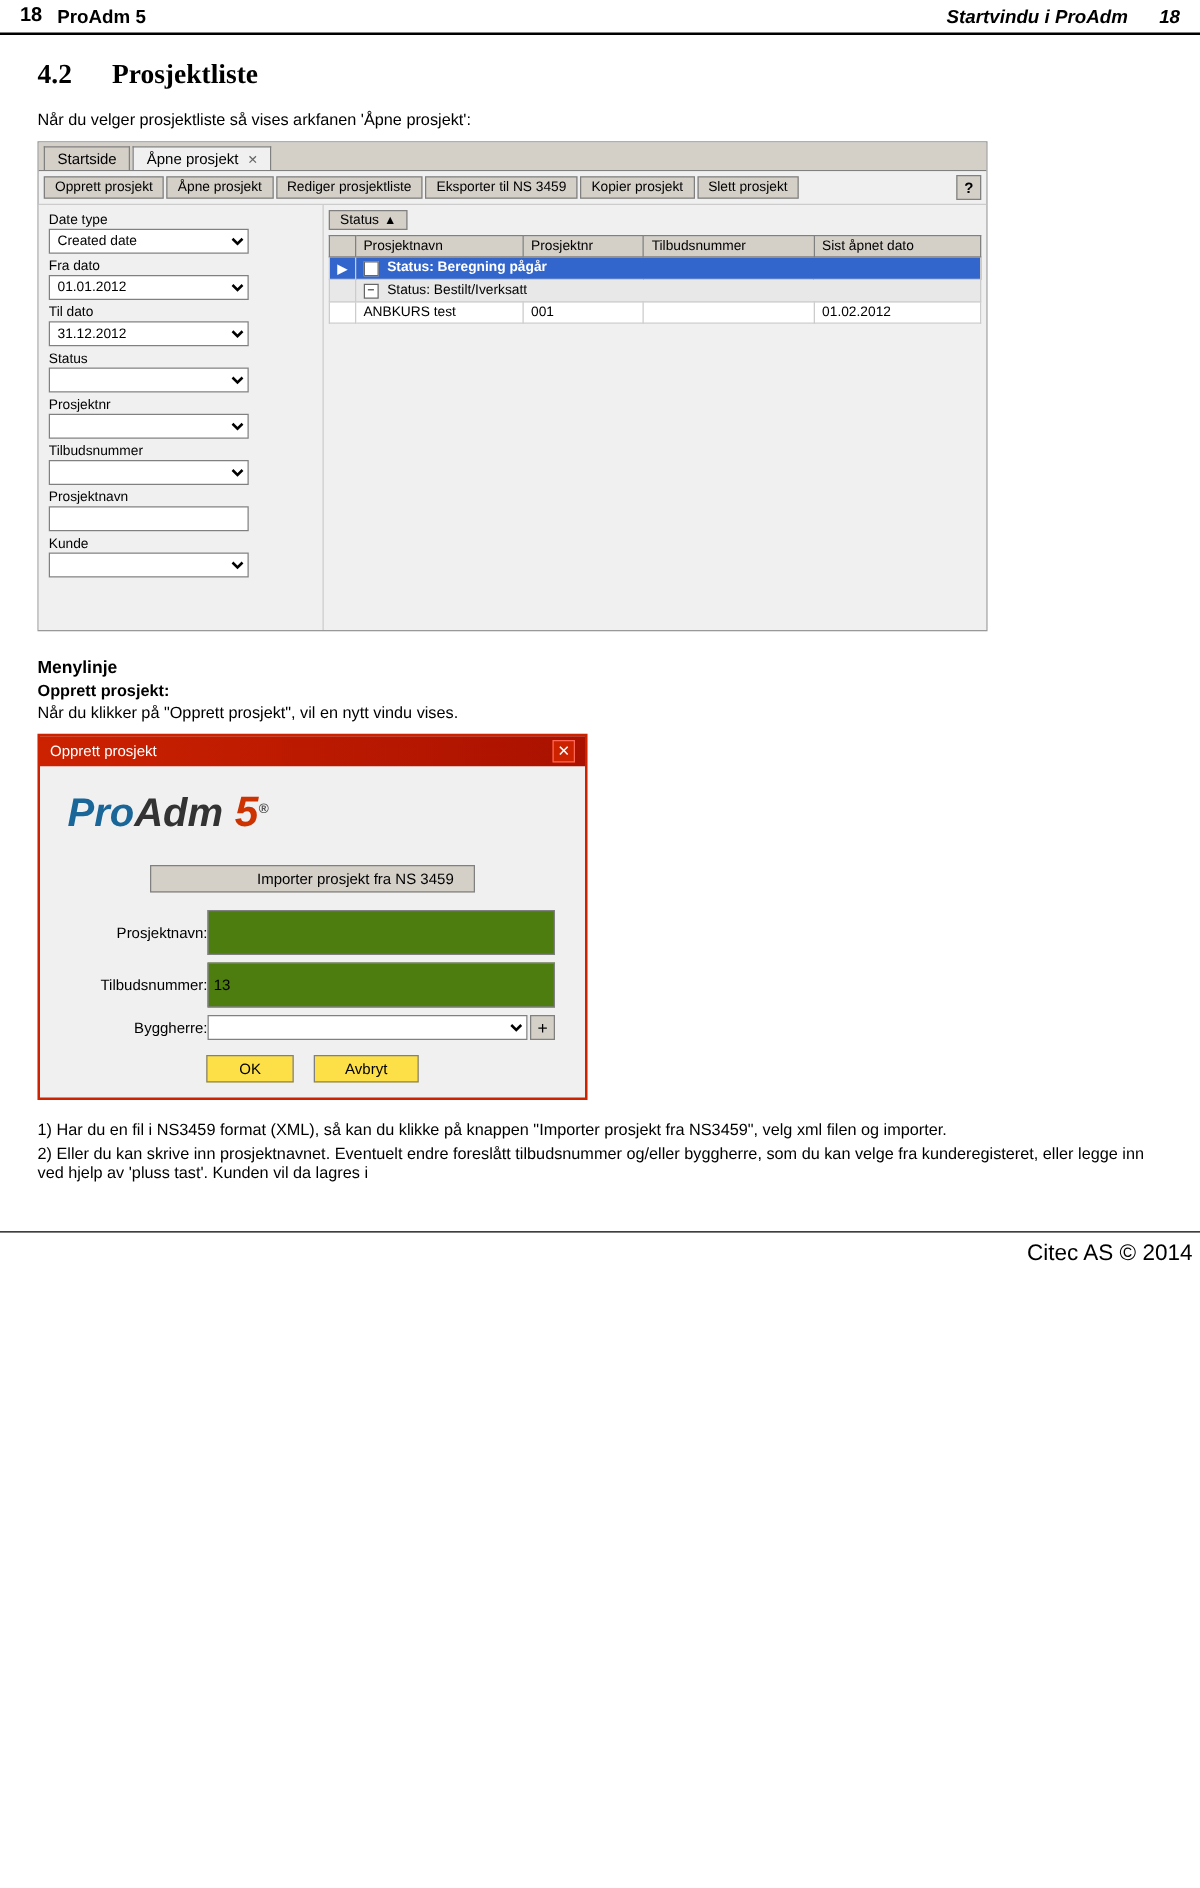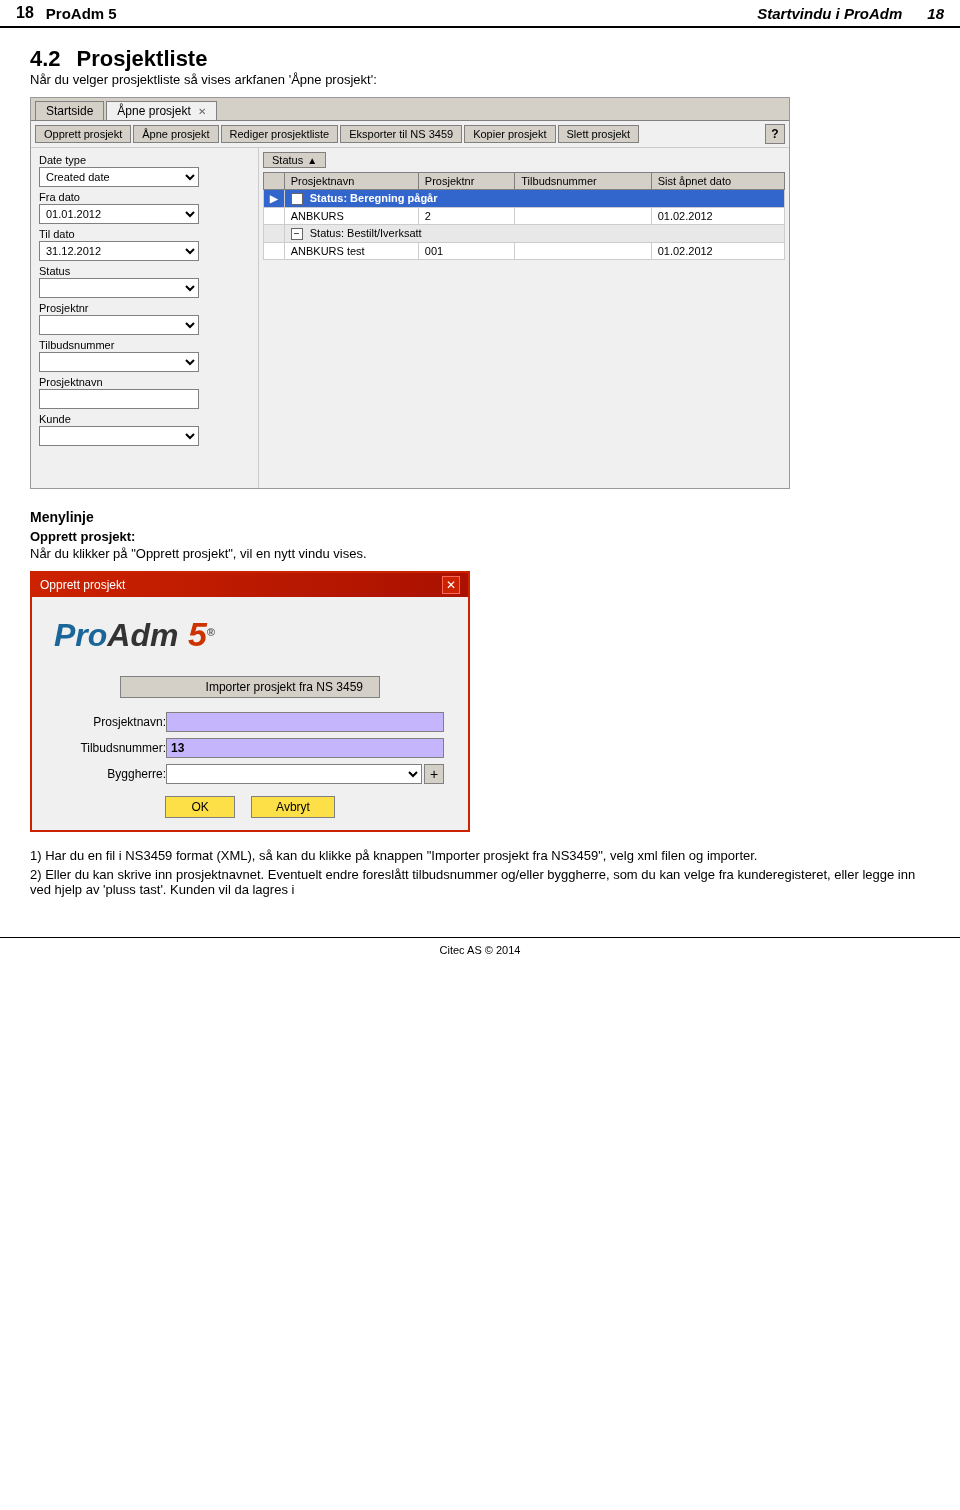--- a/index.html
+++ b/index.html
@@ -42,22 +42,23 @@
 
     
     .main-content {
       padding: 18px 30px 20px 30px;
     }
 
     
     .section-heading {
       display: flex;
       align-items: baseline;
-      gap: 16px;
-      margin-bottom: 0;
+      gap: 32px;
+      margin-bottom: 16px;
+      font-family: Liberation Serif, serif;
     }
     .section-num {
       font-size: 22px;
       font-weight: bold;
     }
     .section-title {
       font-size: 22px;
       font-weight: bold;
     }
 
@@ -318,26 +319,25 @@
       margin-bottom: 6px;
     }
     .dialog-field-label {
       width: 110px;
       font-size: 12px;
       text-align: right;
       margin-right: 0;
     }
     .dialog-field-input {
       flex: 1;
-      height: 20px;
-      font-size: 12px;
-      background: #c4b5fd;
+      height: 36px;
+      font-size: 12px;
+      background: #4d7c0f;
       border: 1px solid #808080;
       padding: 1px 4px;
-      font-weight: bold;
     }
     .dialog-field-select {
       flex: 1;
       height: 20px;
       font-size: 12px;
       background: #fff;
       border: 1px solid #808080;
       padding: 1px 2px;
     }
     .dialog-field-plus {
@@ -499,27 +499,20 @@
           <tbody>
 
             <tr class="group-row-selected">
               <td class="row-indicator">▶</td>
               <td colspan="4">
                 <span class="expand-icon">−</span>
                 Status: Beregning pågår
               </td>
             </tr>
 
-            <tr>
-              <td></td>
-              <td>ANBKURS</td>
-              <td>2</td>
-              <td></td>
-              <td>01.02.2012</td>
-            </tr>
 
             <tr class="group-row-gray">
               <td class="row-indicator"></td>
               <td colspan="4">
                 <span class="expand-icon">−</span>
                 Status: Bestilt/Iverksatt
               </td>
             </tr>
 
             <tr>
@@ -585,15 +578,15 @@
       </div>
 
     </div>
   </div>
 
   <p class="bottom-text">1) Har du en fil i NS3459 format (XML), så kan du klikke på knappen "Importer prosjekt fra NS3459", velg xml filen og importer.</p>
   <p class="bottom-text">2) Eller du kan skrive inn prosjektnavnet. Eventuelt endre foreslått tilbudsnummer og/eller byggherre, som du kan velge fra kunderegisteret, eller legge inn ved hjelp av 'pluss tast'. Kunden vil da lagres i</p>
 
 </div>
 
-<div style="border-top:1px solid #000; text-align:center; padding:6px; font-size:11px; margin-top:20px;">
+<div style="border-top:1px solid #000; text-align:right; padding:6px; font-size:18px; margin-top:20px;">
   <span>Citec AS © 2014</span>
 </div>
 
 </body></html>

